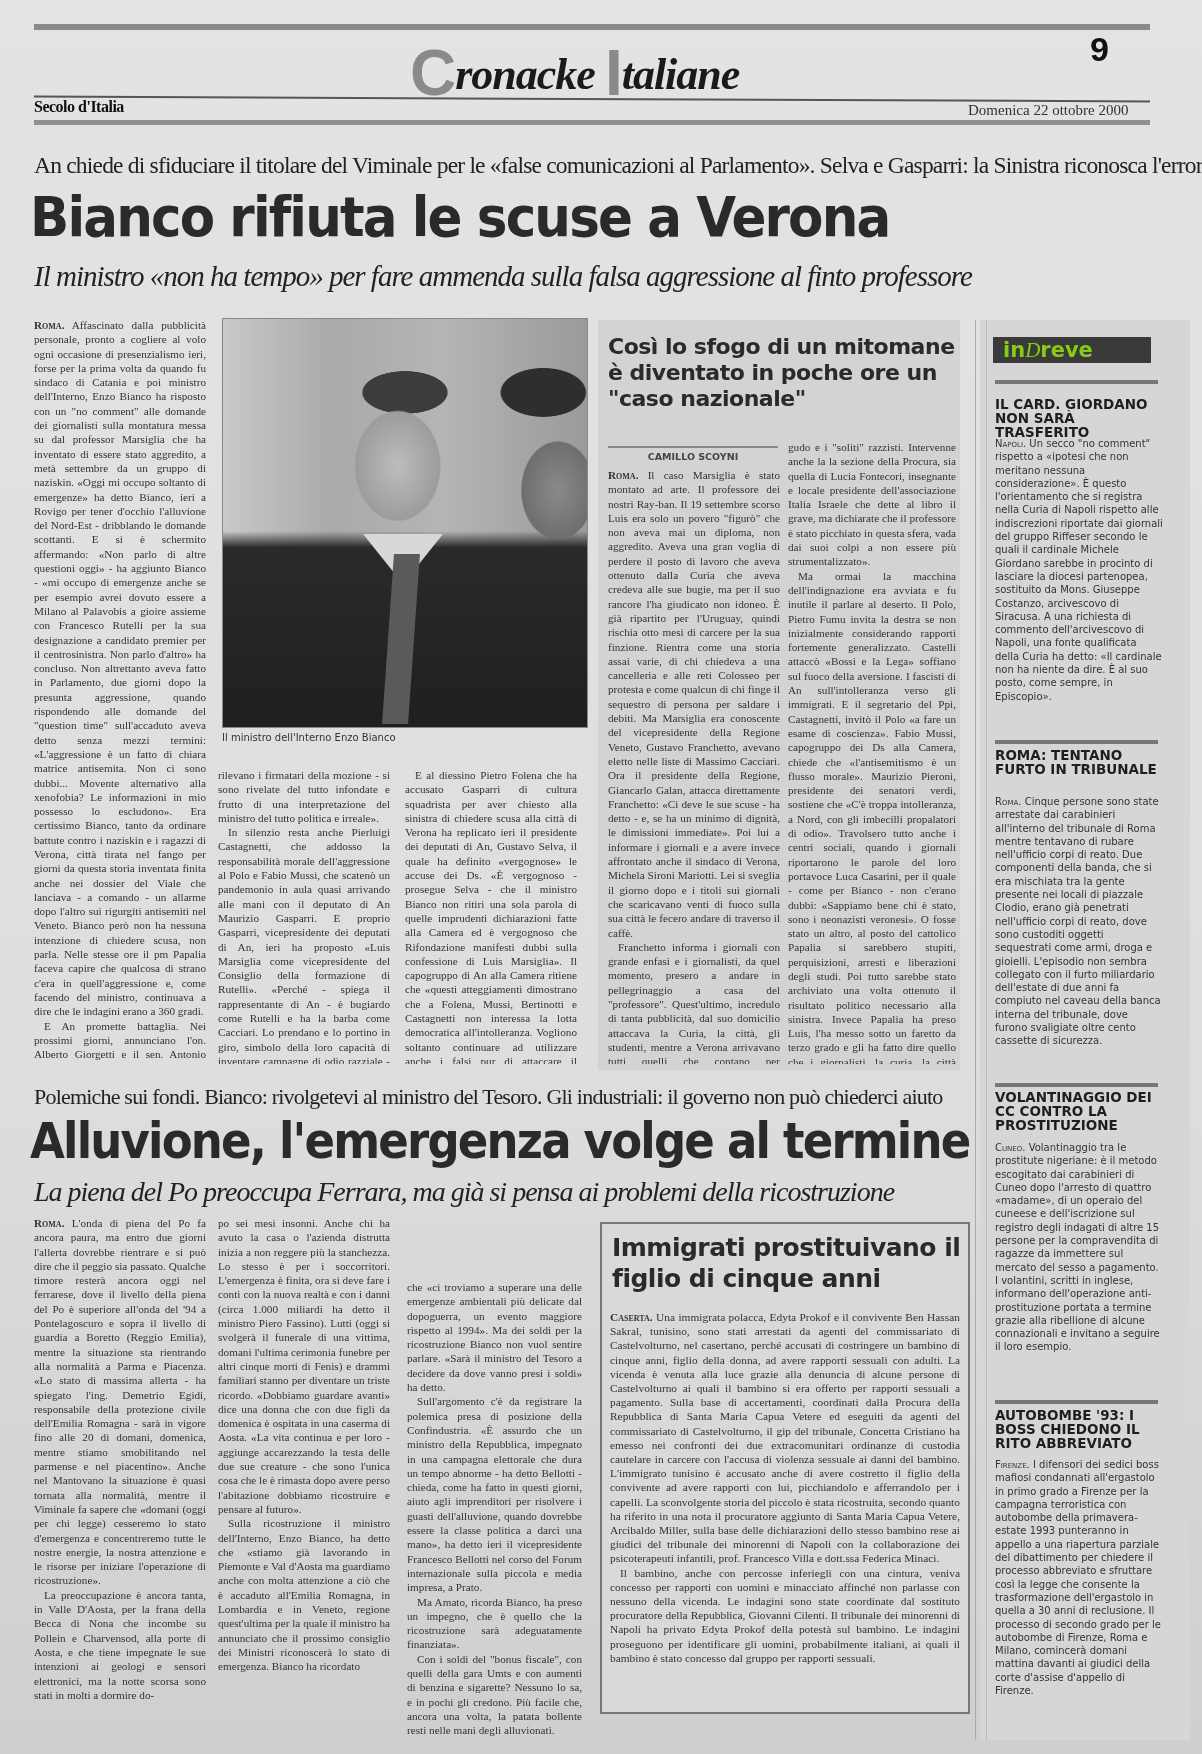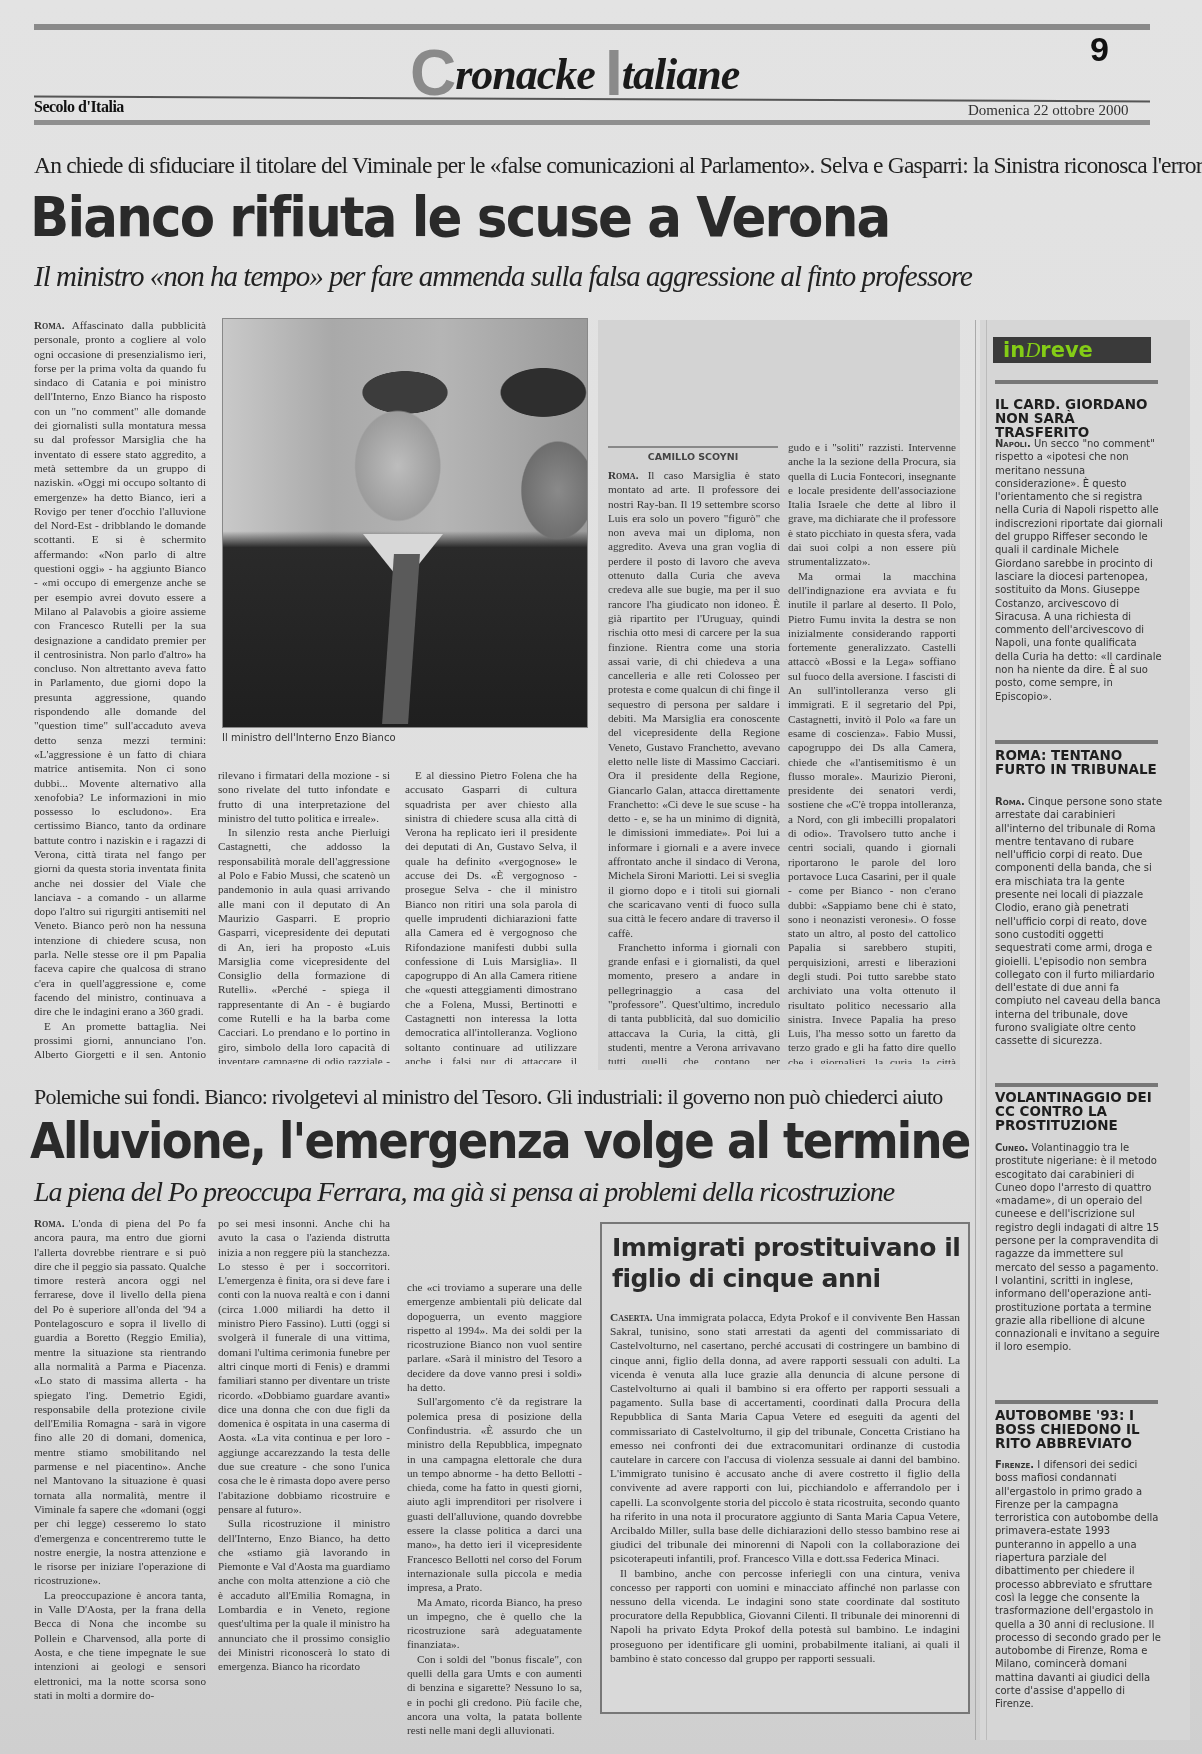--- a/index.html
+++ b/index.html
@@ -54,21 +54,21 @@
   .sidebar-head { position:absolute; left:608px; top:334px; width:350px; font-family:"DejaVu Sans", sans-serif; font-weight:bold; font-size:22px; line-height:26px; color:#2a2a2a; letter-spacing:-0.5px; }
   .byline { position:absolute; left:608px; top:446px; width:170px; text-align:center; font-family:"DejaVu Sans", sans-serif; font-size:9.5px; font-weight:bold; color:#444; border-top:2px solid #888; padding-top:3px; }
 
   .brief-rail { position:absolute; left:975px; top:320px; width:10px; height:1420px; border-left:1px solid #aaa; border-right:1px solid #bbb; }
   .brief-panel { position:absolute; left:980px; top:320px; width:210px; height:1420px; background:#d6d6d6; }
   .inbreve { position:absolute; left:993px; top:337px; width:148px; height:26px; background:#3a3a3a; color:#84cc16; font-family:"DejaVu Sans", sans-serif; font-weight:bold; font-size:21px; line-height:26px; padding-left:10px; }
   .inbreve i { font-family:"Liberation Serif", serif; font-weight:normal; font-style:italic; }
   .brief-bar { position:absolute; left:995px; width:163px; height:4px; background:#777; }
   .brief-title { position:absolute; left:995px; width:170px; font-family:"DejaVu Sans", sans-serif; font-weight:bold; font-size:13.5px; line-height:14px; color:#1e1e1e; }
   .brief-text { position:absolute; left:995px; width:168px; font-family:"DejaVu Sans", sans-serif; font-size:10px; line-height:13.3px; color:#333; }
-  .brief-text .dateline { font-variant: small-caps; font-weight:bold; }
+  .brief-text .dateline { font-variant: small-caps; font-weight:normal; }
 
   .box-immigrati { position:absolute; left:600px; top:1222px; width:366px; height:488px; border:2px solid #777; background:#d9d9d9; }
   .imm-head { position:absolute; left:612px; top:1232px; width:350px; font-family:"DejaVu Sans", sans-serif; font-weight:bold; font-size:25px; line-height:31px; color:#2a2a2a; letter-spacing:-0.5px; }
 </style>
 </head>
 <body>
 
 <div class="page">
 
   <div class="rule-top"></div>
@@ -96,20 +96,21 @@
 
   <div class="col" style="left:218px; top:768px; width:172px; height:296px;">
     <p>rilevano i firmatari della mozione - si sono rivelate del tutto infondate e frutto di una interpretazione del ministro del tutto politica e irreale».</p>
     <p>In silenzio resta anche Pierluigi Castagnetti, che addosso la responsabilità morale dell'aggressione al Polo e Fabio Mussi, che scatenò un pandemonio in aula quasi arrivando alle mani con il deputato di An Maurizio Gasparri. E proprio Gasparri, vicepresidente dei deputati di An, ieri ha proposto «Luis Marsiglia come vicepresidente del Consiglio della formazione di Rutelli». «Perché - spiega il rappresentante di An - è bugiardo come Rutelli e ha la barba come Cacciari. Lo prendano e lo portino in giro, simbolo della loro capacità di inventare campagne di odio razziale - ha aggiunto - basate sulla menzogna».</p>
   </div>
   <div class="col" style="left:405px; top:768px; width:172px; height:296px;">
     <p style="text-indent:10px;">E al diessino Pietro Folena che ha accusato Gasparri di cultura squadrista per aver chiesto alla sinistra di chiedere scusa alla città di Verona ha replicato ieri il presidente dei deputati di An, Gustavo Selva, il quale ha definito «vergognose» le accuse dei Ds. «È vergognoso - prosegue Selva - che il ministro Bianco non ritiri una sola parola di quelle imprudenti dichiarazioni fatte alla Camera ed è vergognoso che Rifondazione manifesti dubbi sulla confessione di Luis Marsiglia». Il capogruppo di An alla Camera ritiene che «questi atteggiamenti dimostrano che a Folena, Mussi, Bertinotti e Castagnetti non interessa la lotta democratica all'intolleranza. Vogliono soltanto continuare ad utilizzare anche i falsi pur di attaccare il centrodestra».</p>
   </div>
 
   <div class="sidebar-box"></div>
+  <div class="sidebar-head">Così lo sfogo di un mitomane è diventato in poche ore un "caso nazionale"</div>
   <div class="byline">CAMILLO SCOYNI</div>
   <div class="col" style="left:608px; top:468px; width:172px; height:596px;">
     <p><span class="dateline">Roma.</span> <span>Il caso Marsiglia è stato montato ad arte. Il professore dei nostri Ray-ban. Il 19 settembre scorso Luis era solo un povero "figurò" che non aveva mai un diploma, non aggredito. Aveva una gran voglia di perdere il posto di lavoro che aveva ottenuto dalla Curia che aveva credeva alle sue bugie, ma per il suo rancore l'ha giudicato non idoneo. È già ripartito per l'Uruguay, quindi rischia otto mesi di carcere per la sua finzione. Rientra come una storia assai varie, di chi chiedeva a una cancelleria e alle reti Colosseo per protesta e come qualcun di chi finge il sequestro di persona per saldare i debiti. Ma Marsiglia era conoscente del vicepresidente della Regione Veneto, Gustavo Franchetto, avevano eletto nelle liste di Massimo Cacciari. Ora il presidente della Regione, Giancarlo Galan, attacca direttamente Franchetto: «Ci deve le sue scuse - ha detto - e, se ha un minimo di dignità, le dimissioni immediate». Poi lui a informare i giornali e a avere invece affrontato anche il sindaco di Verona, Michela Sironi Mariotti. Lei si sveglia il giorno dopo e i titoli sui giornali che scaricavano venti di fuoco sulla sua città le fecero andare di traverso il caffè.</span></p>
     <p>Franchetto informa i giornali con grande enfasi e i giornalisti, da quel momento, presero a andare in pellegrinaggio a casa del "professore". Quest'ultimo, incredulo di tanta pubblicità, dal suo domicilio attaccava la Curia, la città, gli studenti, mentre a Verona arrivavano tutti quelli che contano per condannare il vile ag-</p>
   </div>
   <div class="col" style="left:788px; top:440px; width:168px; height:624px;">
     <p>gudo e i "soliti" razzisti. Intervenne anche la la sezione della Procura, sia quella di Lucia Fontecori, insegnante e locale presidente dell'associazione Italia Israele che dette al libro il grave, ma dichiarate che il professore è stato picchiato in questa sfera, vada dai suoi colpi a non essere più strumentalizzato».</p>
     <p>Ma ormai la macchina dell'indignazione era avviata e fu inutile il parlare al deserto. Il Polo, Pietro Fumu invita la destra se non inizialmente considerando rapporti fortemente generalizzato. Castelli attaccò «Bossi e la Lega» soffiano sul fuoco della aversione. I fascisti di An sull'intolleranza verso gli immigrati. E il segretario del Ppi, Castagnetti, invitò il Polo «a fare un esame di coscienza». Fabio Mussi, capogruppo dei Ds alla Camera, chiede che «l'antisemitismo è un flusso morale». Maurizio Pieroni, presidente dei senatori verdi, sostiene che «C'è troppa intolleranza, a Nord, con gli imbecilli propalatori di odio». Travolsero tutto anche i centri sociali, quando i giornali riportarono le parole del loro portavoce Luca Casarini, per il quale - come per Bianco - non c'erano dubbi: «Sappiamo bene chi è stato, sono i neonazisti veronesi». O fosse stato un altro, al posto del cattolico Papalia si sarebbero stupiti, perquisizioni, arresti e liberazioni degli studi. Poi tutto sarebbe stato archiviato una volta ottenuto il risultato politico necessario alla sinistra. Invece Papalia ha preso Luis, l'ha messo sotto un faretto da terzo grado e gli ha fatto dire quello che i giornalisti, la curia, la città sospettavano fin dall'inizio: voleva famiglia e non voleva perdere il lavoro.</p>
   </div>
 

